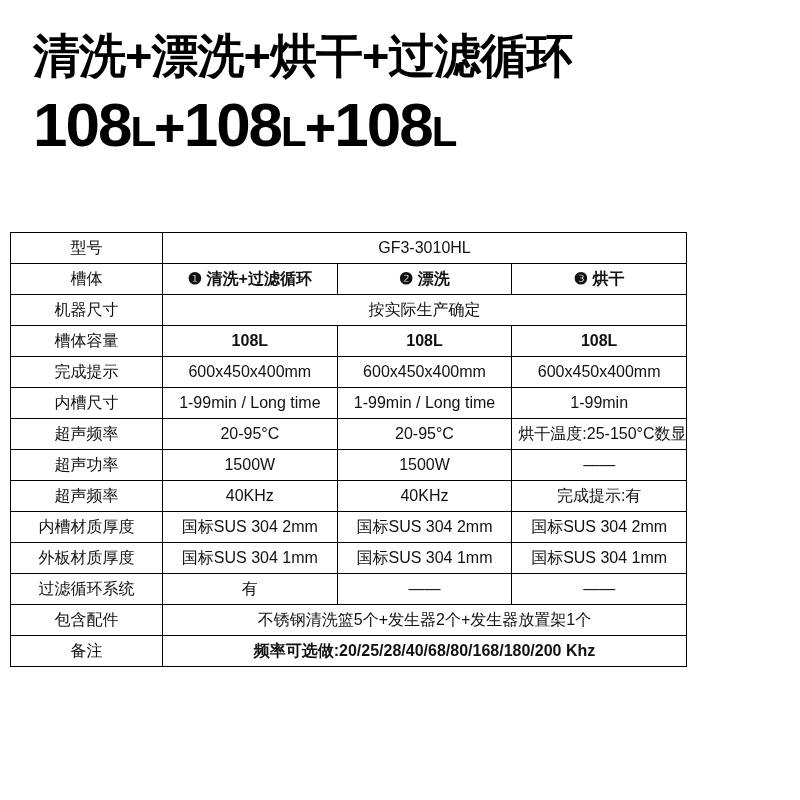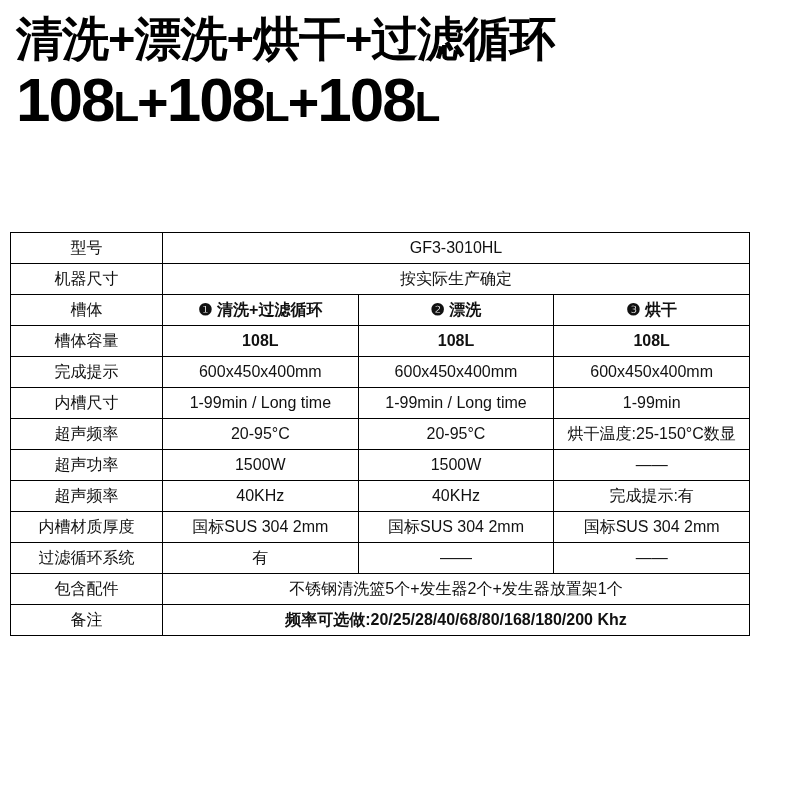--- a/index.html
+++ b/index.html
@@ -12,37 +12,37 @@
     background: #ffffff;
     font-family: "Liberation Sans", sans-serif;
     color: #111111;
     overflow: hidden;
   }
   .page {
     width: 800px;
     height: 800px;
     position: relative;
     box-sizing: border-box;
-    padding: 0;
+    padding: 17px;
   }
 
   
   .headline {
     padding: 14px 16px 0 16px;
   }
   .headline-line1 {
     font-size: 47px;
     font-weight: bold;
     letter-spacing: -1px;
     line-height: 1.05;
     white-space: nowrap;
     color: #000;
   }
   .headline-line2 {
-    margin-top: 4px;
+    margin-top: 12px;
     font-size: 62px;
     font-weight: bold;
     line-height: 1.05;
     white-space: nowrap;
     color: #000;
     letter-spacing: -2px;
   }
   .headline-line2 .unit {
     font-size: 42px;
     font-weight: bold;
@@ -54,21 +54,21 @@
 
   
   .table-wrap {
     position: absolute;
     left: 10px;
     top: 232px;
     width: 780px;
   }
   table.spec {
     border-collapse: collapse;
-    width: 740px;
+    width: 677px;
     table-layout: fixed;
   }
   table.spec td {
     border: 1px solid #000;
     height: 31px;
     padding: 2px 6px;
     font-size: 16px;
     text-align: center;
     vertical-align: middle;
     color: #111;
@@ -108,32 +108,32 @@
   <div class="table-wrap">
     <table class="spec">
       <tbody>
 
         <tr>
           <td class="label">型号</td>
           <td class="val-left" colspan="3">GF3-3010HL</td>
         </tr>
 
         <tr>
-          <td class="label">机器尺寸</td>
-          <td class="val-left" colspan="3">按实际生产确定</td>
-        </tr>
-
-        <tr>
           <td class="label">槽体</td>
           <td class="bold">❶ 清洗+过滤循环</td>
           <td class="bold">❷ 漂洗</td>
           <td class="bold">❸ 烘干</td>
         </tr>
 
         <tr>
+          <td class="label">机器尺寸</td>
+          <td class="val-left" colspan="3">按实际生产确定</td>
+        </tr>
+
+        <tr>
           <td class="label">槽体容量</td>
           <td class="bold">108L</td>
           <td class="bold">108L</td>
           <td class="bold">108L</td>
         </tr>
 
         <tr>
           <td class="label">完成提示</td>
           <td>600x450x400mm</td>
           <td>600x450x400mm</td>
@@ -169,20 +169,26 @@
         </tr>
 
 
         <tr>
           <td class="label">内槽材质厚度</td>
           <td>国标SUS 304 2mm</td>
           <td>国标SUS 304 2mm</td>
           <td>国标SUS 304 2mm</td>
         </tr>
 
+        <tr>
+          <td class="label">外板材质厚度</td>
+          <td>国标SUS 304 1mm</td>
+          <td>国标SUS 304 1mm</td>
+          <td>国标SUS 304 1mm</td>
+        </tr>
 
         <tr>
           <td class="label">过滤循环系统</td>
           <td>有</td>
           <td class="dash">——</td>
           <td class="dash">——</td>
         </tr>
 
 
         <tr>

